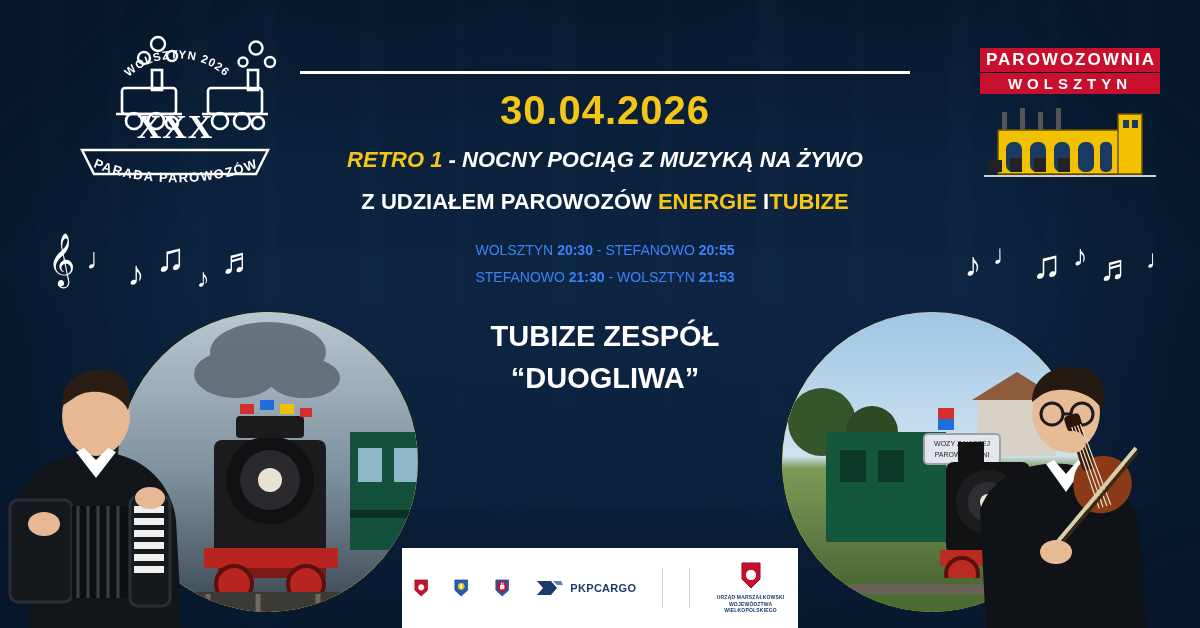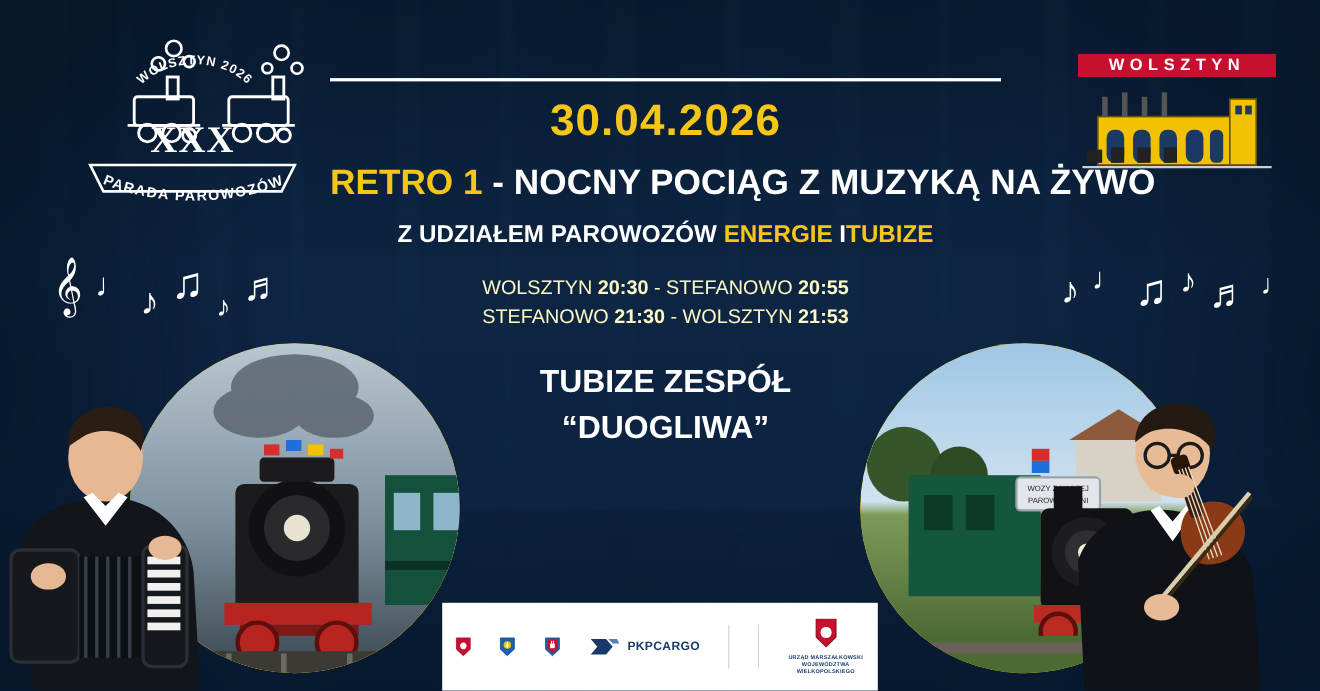--- a/index.html
+++ b/index.html
@@ -43,27 +43,27 @@
   .depot { margin-top:8px; width:100%; height:80px; }
 
   
   .head { position:absolute; left:300px; top:58px; width:610px; text-align:center; }
   .head h1 {
     color:#ffffff; font-size:23px; font-weight:700; letter-spacing:.6px;
   }
   .rule { height:3px; background:#fff; margin:13px auto 14px; width:100%; }
   .date { color:#f5c518; font-size:40px; font-weight:700; letter-spacing:1px; }
 
-  .line2 { margin-top:14px; font-size:32px; font-weight:700; color:#fff; white-space:nowrap; }
+  .line2 { margin-top:14px; font-size:22px; font-weight:700; color:#fff; white-space:nowrap;font-style:italic; }
   .line2 .yel { color:#f5c518; }
 
   .line3 { margin-top:16px; font-size:22px; font-weight:700; color:#fff; white-space:nowrap; }
   .line3 .yel { color:#f5c518; }
 
-  .times { margin-top:22px; color:#fef9c3; font-size:18px; line-height:27px; font-weight:400; }
+  .times { margin-top:22px; color:#3b82f6; font-size:14px; line-height:27px; font-weight:400; }
   .times b { font-weight:700; }
 
   .band { margin-top:24px; color:#fff; font-weight:700; font-size:29px; line-height:42px; }
 
   
   .notes { position:absolute; color:#fff; font-size:40px; line-height:1; user-select:none; }
   .notes span { display:inline-block; }
 
   
   .circ {
@@ -154,20 +154,21 @@
 
       <path d="M22 128 L208 128 L196 152 L34 152 Z" fill="none" stroke="#ffffff" stroke-width="2.4"></path>
       <path id="arcBot" d="M36 146 A 120 56 0 0 0 196 146" fill="none"></path>
       <text font-family="Liberation Sans, sans-serif" font-size="13" font-weight="700" fill="#ffffff" letter-spacing="1.4">
         <textPath href="#arcBot" startOffset="50%" text-anchor="middle">PARADA PAROWOZÓW</textPath>
       </text>
     </svg>
   </div>
 
   <div class="logo-right">
+    <span class="pw-title">PAROWOZOWNIA</span>
     <span class="pw-sub">WOLSZTYN</span>
     <svg class="depot" viewBox="0 0 180 80">
       <rect x="18" y="28" width="142" height="44" fill="#f2c200" stroke="#6b5200" stroke-width="1.5"></rect>
       <rect x="138" y="12" width="24" height="60" fill="#f2c200" stroke="#6b5200" stroke-width="1.5"></rect>
       <rect x="143" y="18" width="6" height="8" fill="#1a3a63"></rect>
       <rect x="152" y="18" width="6" height="8" fill="#1a3a63"></rect>
       <g fill="#1a3a63">
         <rect x="26" y="40" width="16" height="30" rx="7"></rect>
         <rect x="50" y="40" width="16" height="30" rx="7"></rect>
         <rect x="74" y="40" width="16" height="30" rx="7"></rect>

